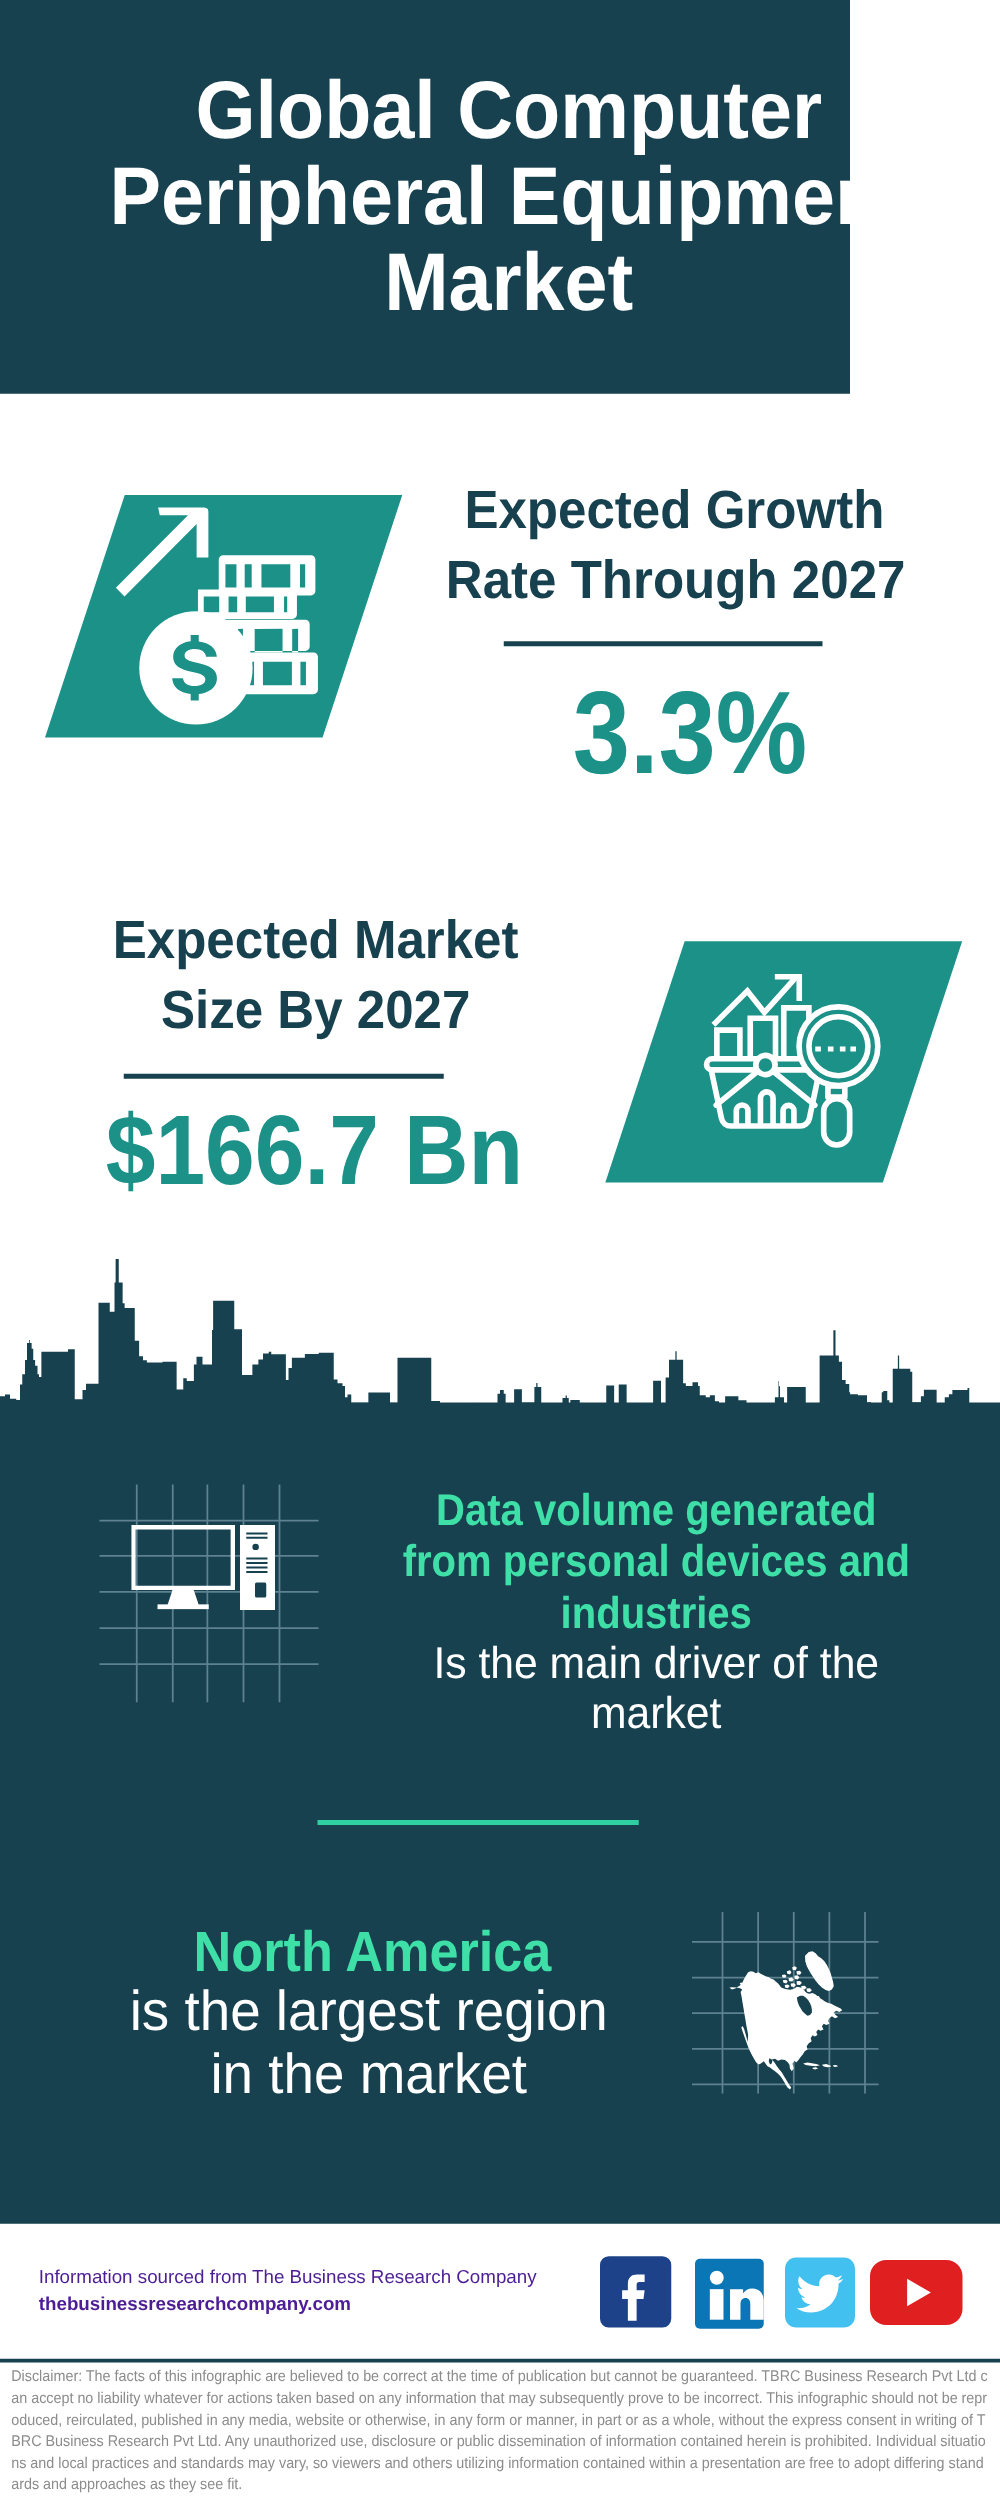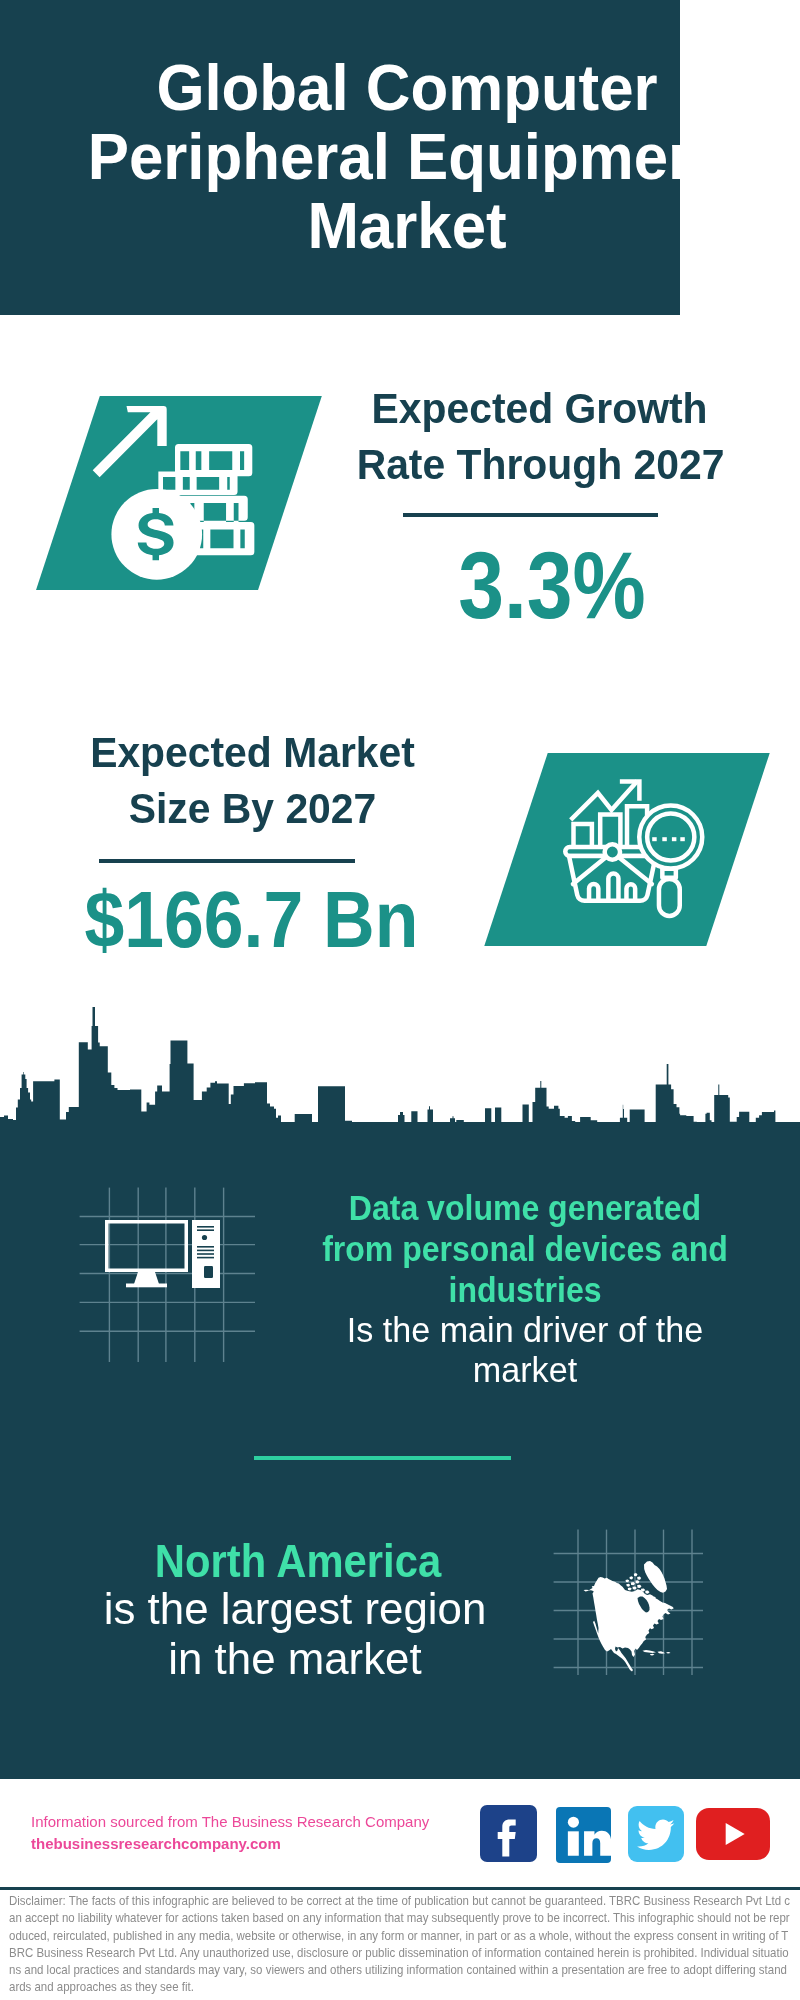--- a/index.html
+++ b/index.html
@@ -78,21 +78,21 @@
     transform:scaleX(0.918); transform-origin:center top;
   }
   .dk-sub.big {
     font-size:45px; line-height:49.5px;
     transform:scaleX(0.974); transform-origin:center top;
   }
   .teal-rule { position:absolute; height:4px; background:#2ECFA0; }
 
   
   .src-line {
-    position:absolute; color:#ec4899; font-size:15px; line-height:22px;
+    position:absolute; color:#4c1d95; font-size:15px; line-height:22px;
   }
   .social { position:absolute; }
   .sicon { position:absolute; display:block; }
   .sicon svg { display:block; }
   .disclaimer-rule { position:absolute; left:0; width:800px; height:3px; background:#17414F; }
   .disclaimer {
     position:absolute; color:#8C8C8C; font-size:12.4px; line-height:17.3px;
     text-align:left; word-break:break-all;
     transform:scaleX(0.9255); transform-origin:left top;
   }

